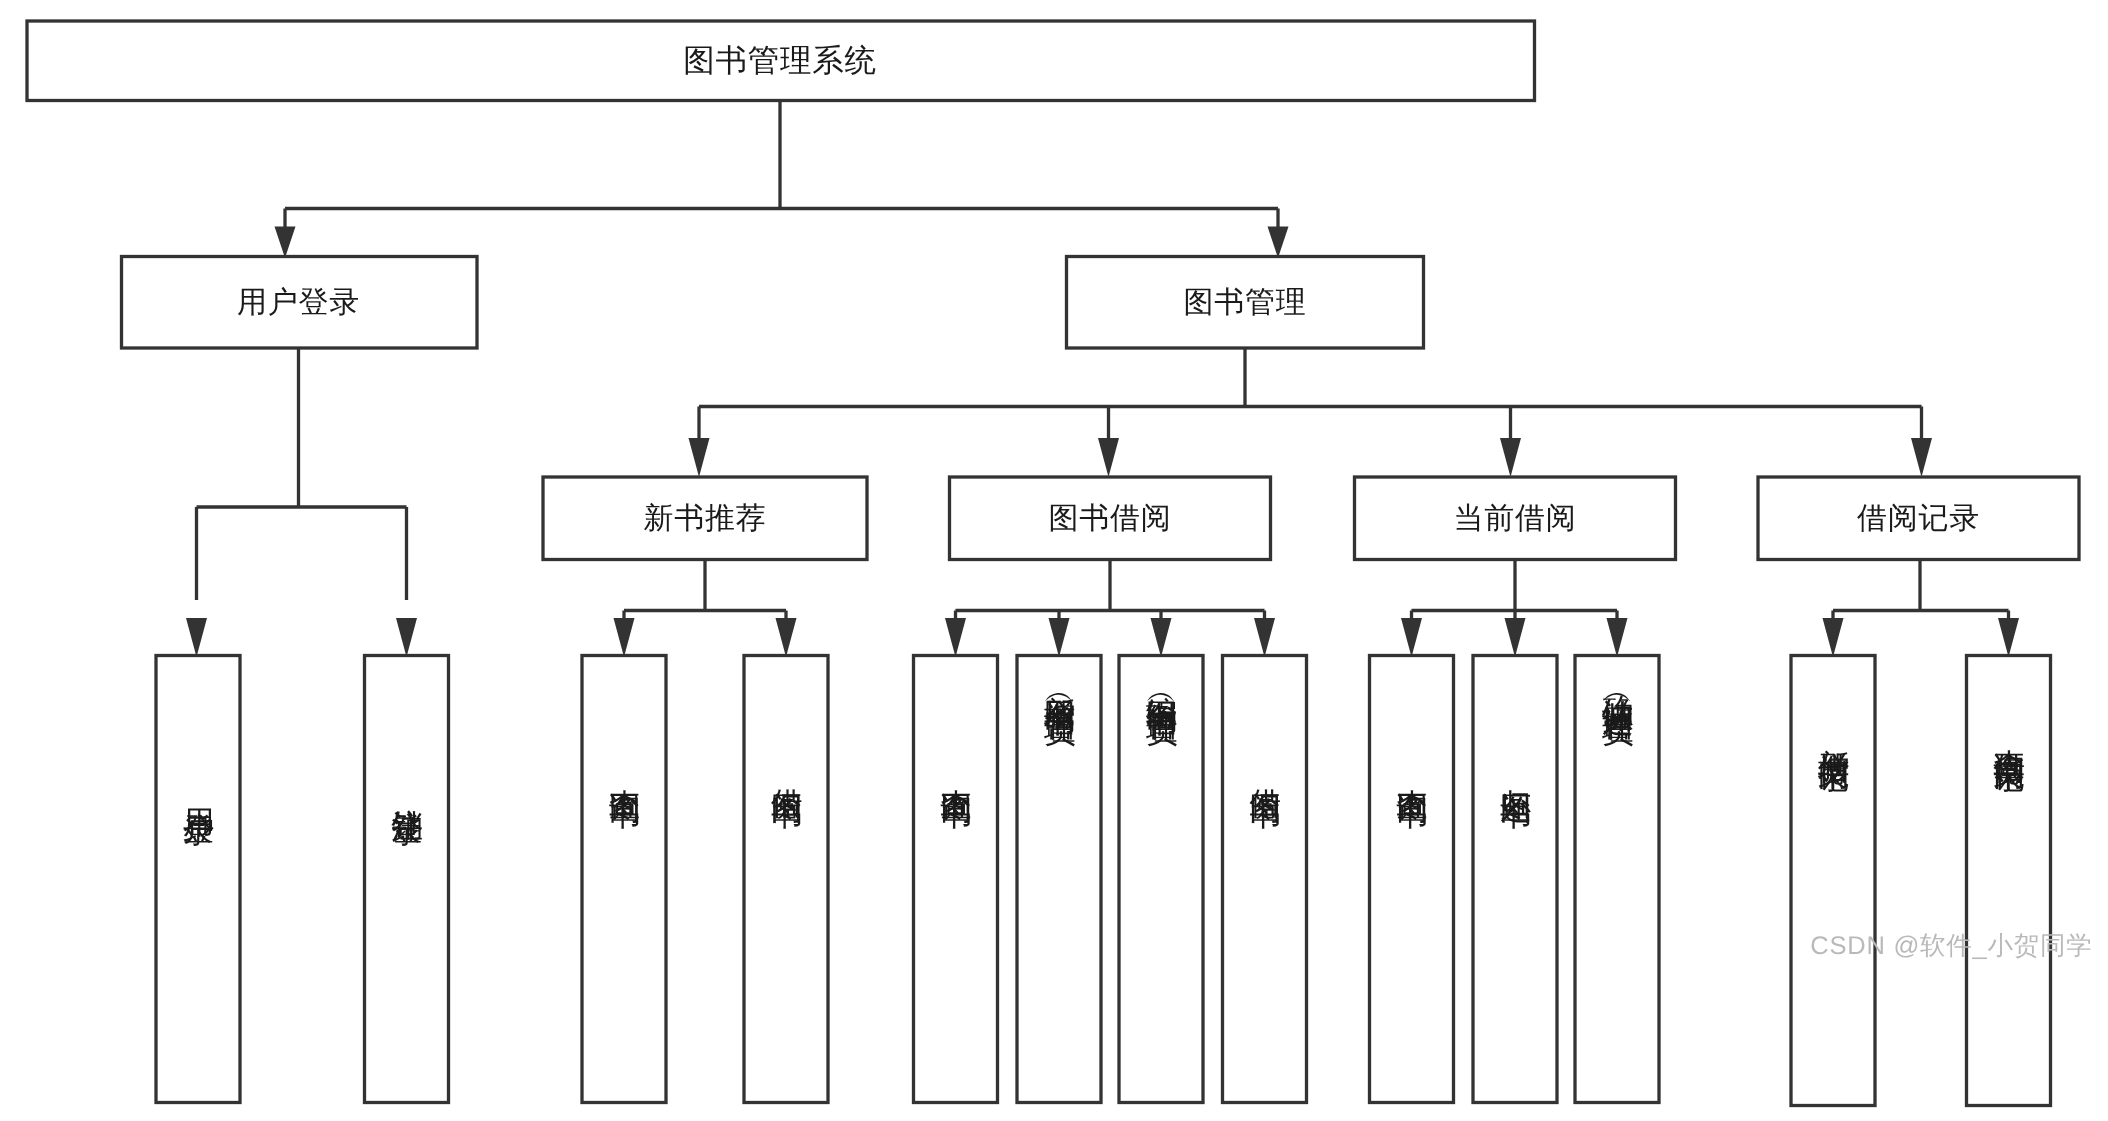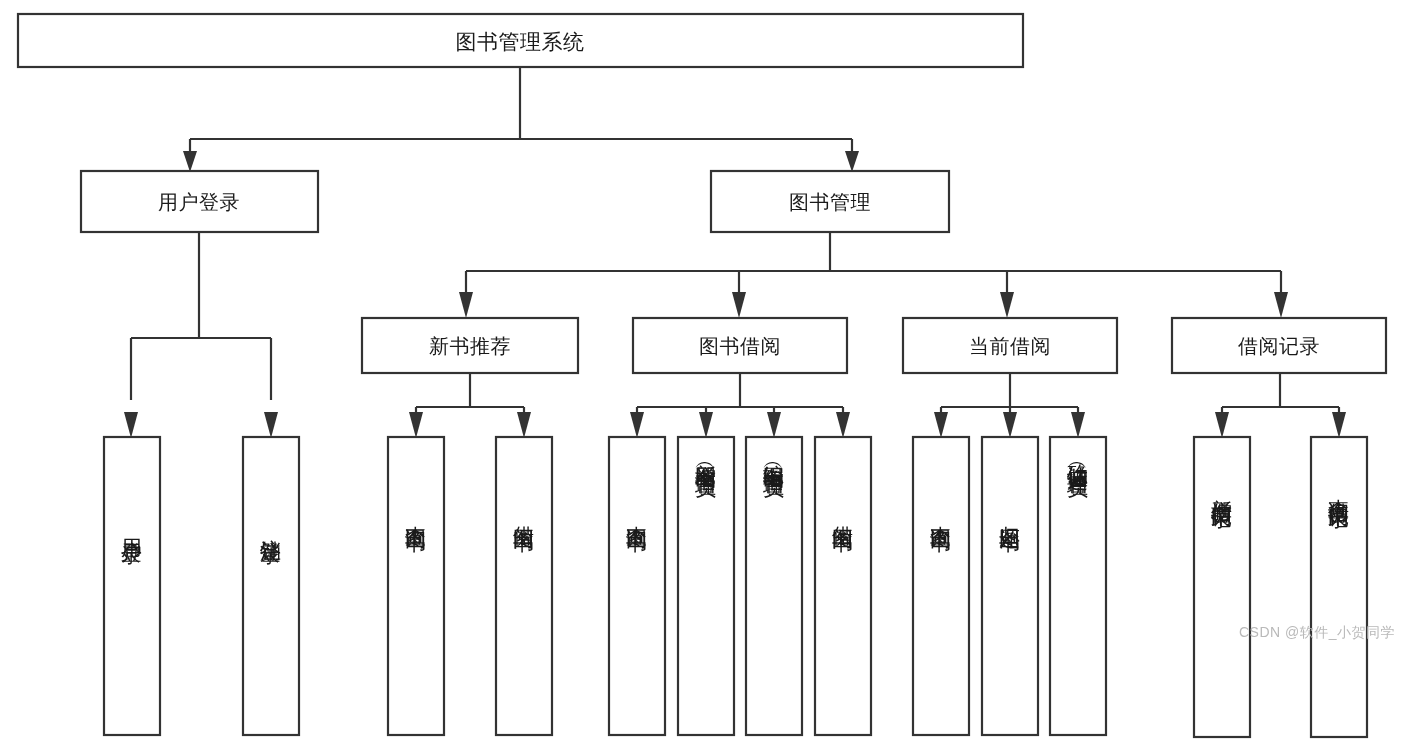--- a/index.html
+++ b/index.html
@@ -67,21 +67,21 @@
     color: #1a1a1a;
     letter-spacing: 2px;
     white-space: nowrap;
     text-align: center;
   }
   .watermark {
     position: absolute;
     right: 10px;
     bottom: 6px;
     font-family: "Liberation Sans", "DejaVu Sans", sans-serif;
-    font-size: 14px;
+    font-size: 17px;
     color: #b9b9b9;
     letter-spacing: 0.5px;
     white-space: nowrap;
     pointer-events: none;
   }
 </style>
 </head>
 <body>
 
 <div id="diagram-root">

